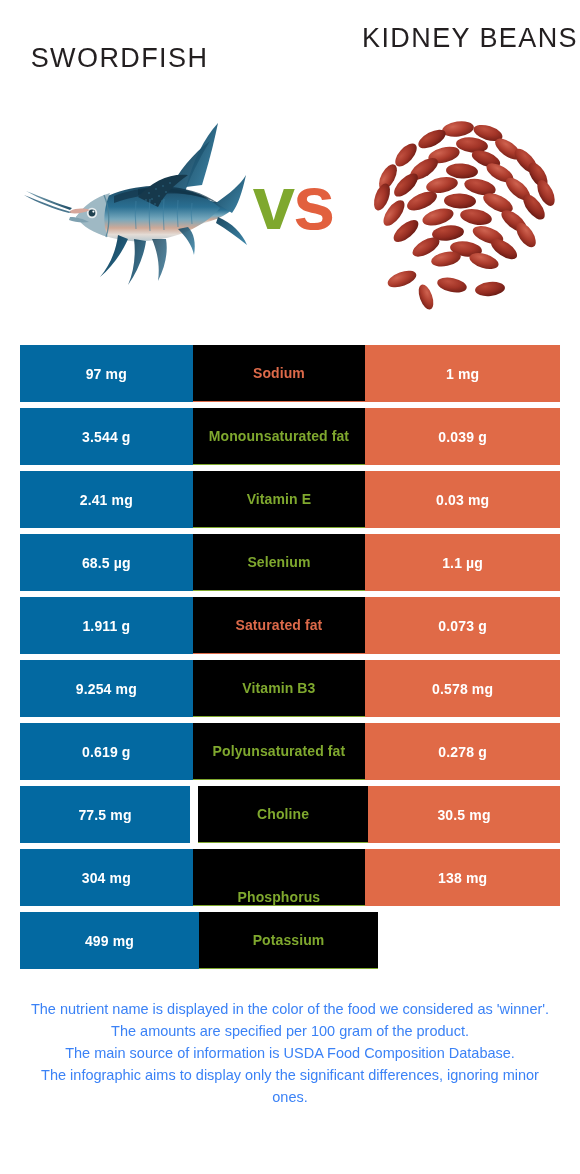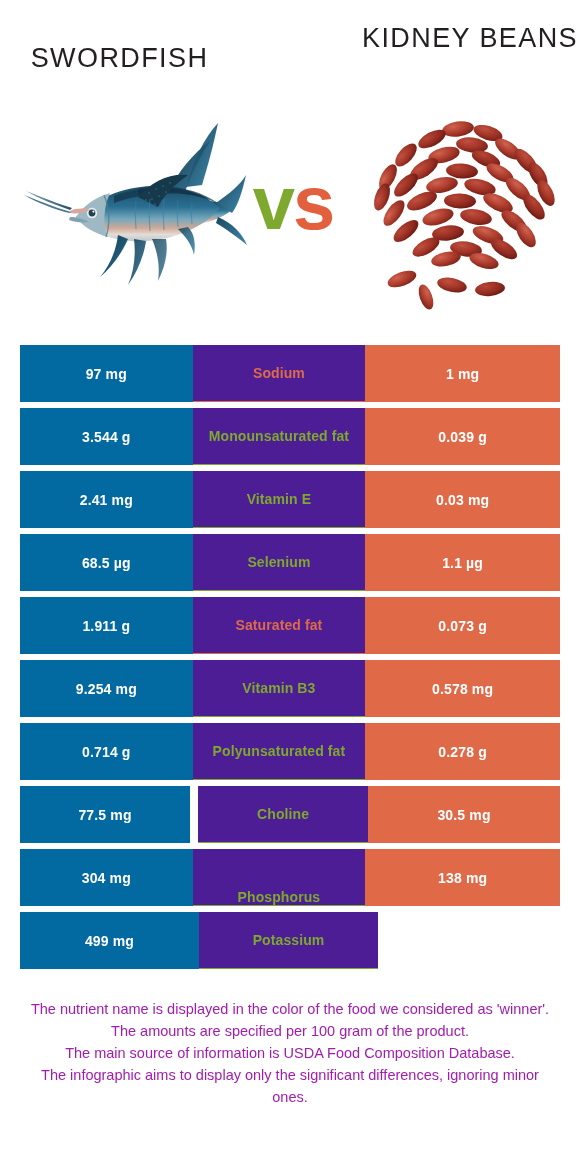--- a/index.html
+++ b/index.html
@@ -112,21 +112,21 @@
   }
 
   .cell-left {
     width: 179px;
     background: #0369a1;
     color: #ffffff;
   }
 
   .cell-mid {
     width: 179px;
-    background: #4c1d95;
+    background: #000000;
     border-bottom: 1px solid transparent;
   }
 
   .cell-right {
     width: 202px;
     background: #E06A47;
     color: #ffffff;
   }
 
   .row:last-child .cell-mid { border-bottom-width: 1px; }
@@ -141,21 +141,21 @@
 
   
   .footer {
     position: absolute;
     left: 26px;
     top: 998px;
     width: 528px;
     text-align: center;
     font-size: 14.5px;
     line-height: 22px;
-    color: #a21caf;
+    color: #3b82f6;
     font-weight: 400;
     font-family: "Liberation Sans", sans-serif;
   }
   .footer p { margin: 0; }
 
   
   svg { display: block; overflow: visible; }
 </style>
 </head>
 <body>
@@ -371,21 +371,21 @@
       <div class="gap"></div>
       <div class="row">
         <div class="cell cell-left">9.254 mg</div>
         <div class="cell cell-mid" style="border-bottom-color: rgb(127, 168, 46);">
           <span class="nutrient-name" style="color: rgb(127, 168, 46);">Vitamin B3</span>
         </div>
         <div class="cell cell-right">0.578 mg</div>
       </div>
       <div class="gap"></div>
       <div class="row">
-        <div class="cell cell-left">0.714 g</div>
+        <div class="cell cell-left">0.619 g</div>
         <div class="cell cell-mid" style="border-bottom-color: rgb(127, 168, 46);">
           <span class="nutrient-name" style="color: rgb(127, 168, 46);">Polyunsaturated fat</span>
         </div>
         <div class="cell cell-right">0.278 g</div>
       </div>
       <div class="gap"></div>
       <div class="row">
         <div class="cell cell-left">77.5 mg</div>
         <div class="cell cell-mid" style="border-bottom-color: rgb(127, 168, 46); margin-left: 8px;">
           <span class="nutrient-name" style="color: rgb(127, 168, 46);">Choline</span>

